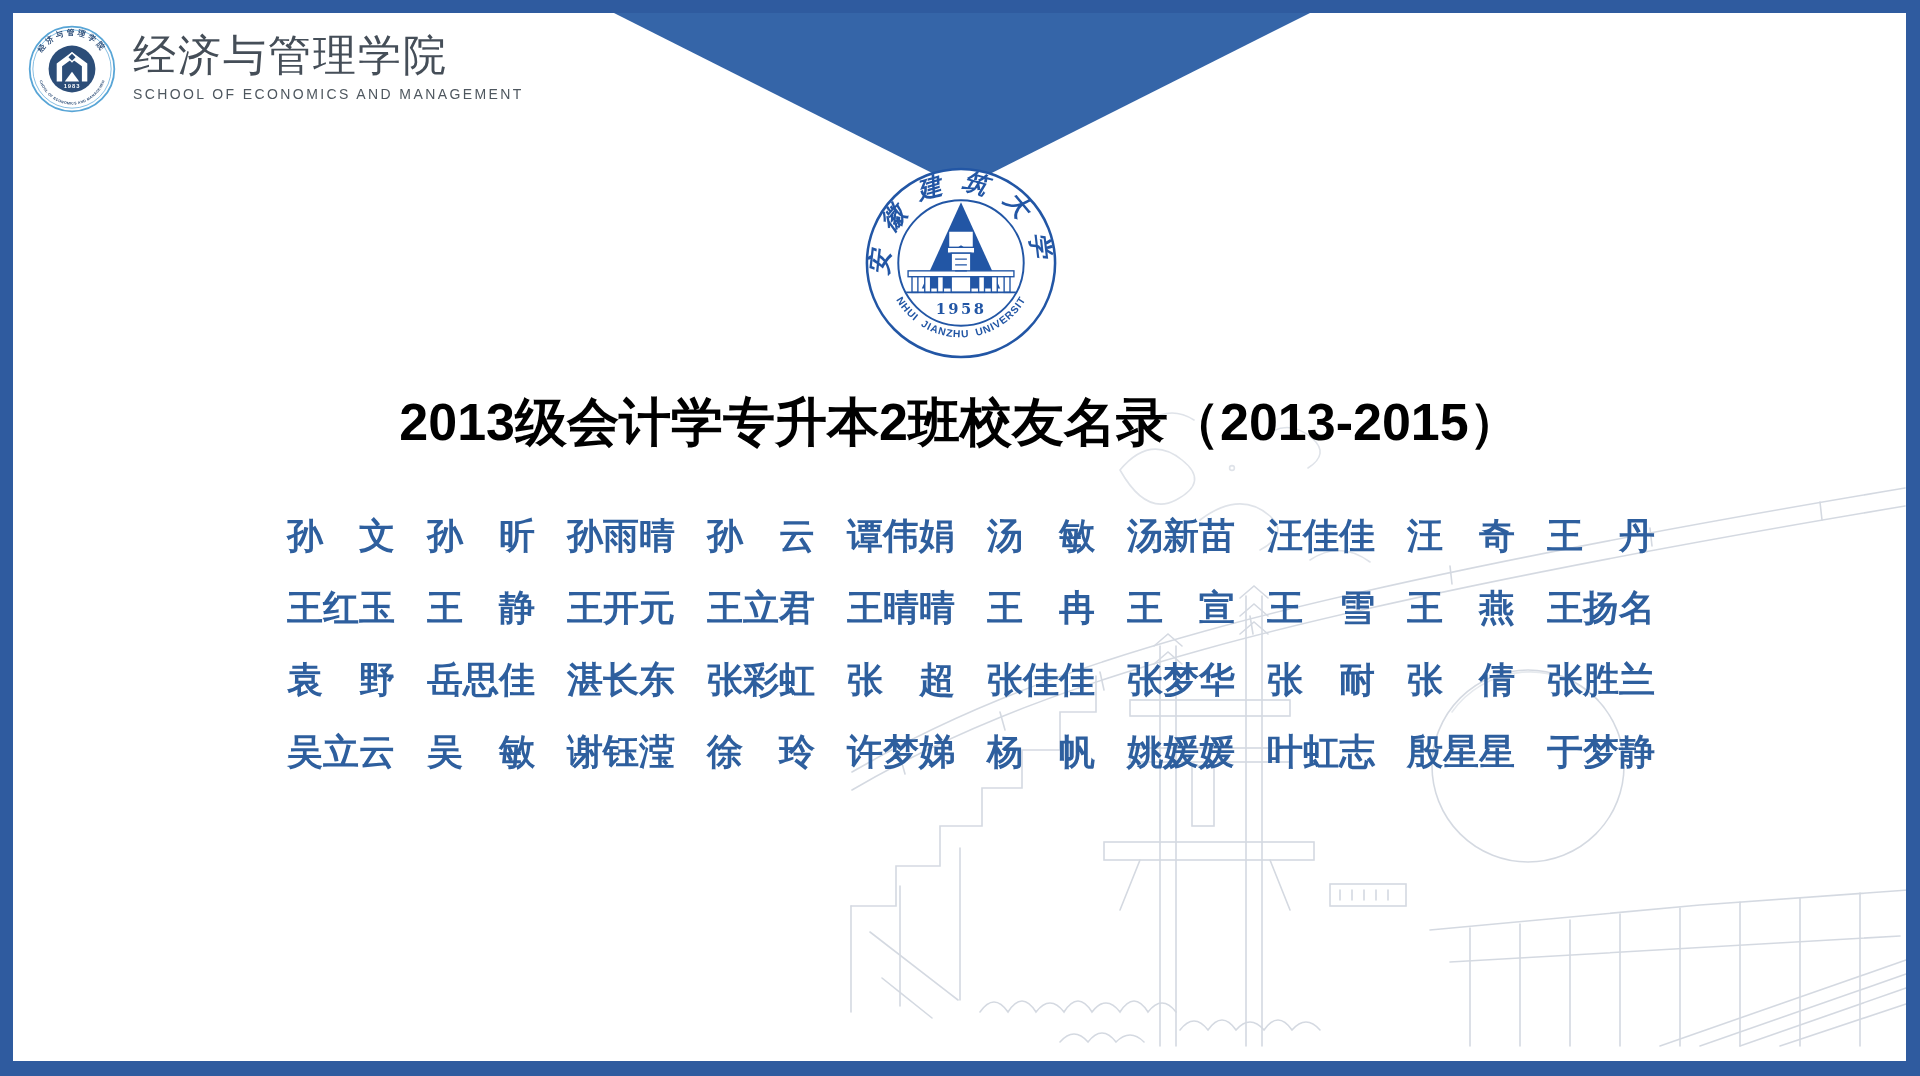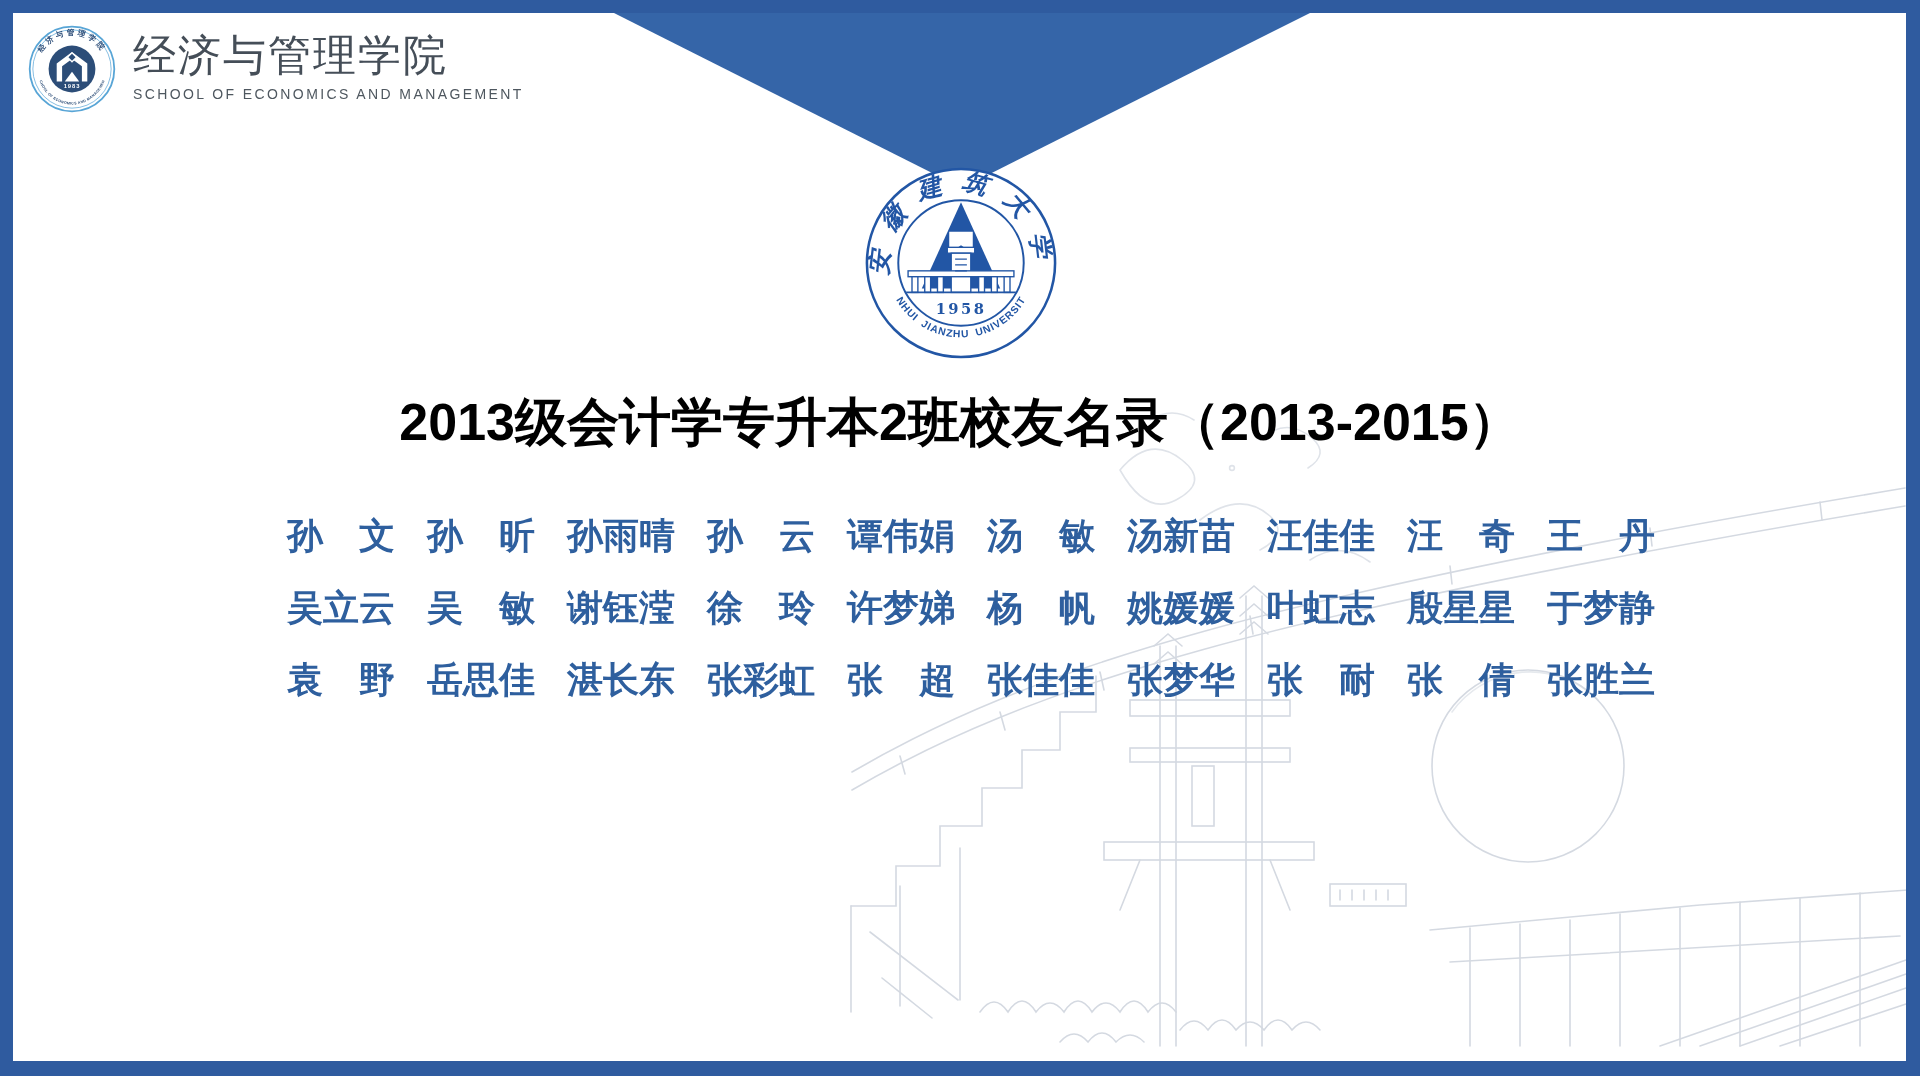--- a/index.html
+++ b/index.html
@@ -165,36 +165,48 @@
     <span class="nm">孙雨晴</span>
     <span class="nm">孙　云</span>
     <span class="nm">谭伟娟</span>
     <span class="nm">汤　敏</span>
     <span class="nm">汤新苗</span>
     <span class="nm">汪佳佳</span>
     <span class="nm">汪　奇</span>
     <span class="nm">王　丹</span>
   </div>
   <div class="roster-row">
+    <span class="nm">王红玉</span>
+    <span class="nm">王　静</span>
+    <span class="nm">王开元</span>
+    <span class="nm">王立君</span>
+    <span class="nm">王晴晴</span>
+    <span class="nm">王　冉</span>
+    <span class="nm">王　宣</span>
+    <span class="nm">王　雪</span>
+    <span class="nm">王　燕</span>
+    <span class="nm">王扬名</span>
+  </div>
+  <div class="roster-row">
+    <span class="nm">袁　野</span>
+    <span class="nm">岳思佳</span>
+    <span class="nm">湛长东</span>
+    <span class="nm">张彩虹</span>
+    <span class="nm">张　超</span>
+    <span class="nm">张佳佳</span>
+    <span class="nm">张梦华</span>
+    <span class="nm">张　耐</span>
+    <span class="nm">张　倩</span>
+    <span class="nm">张胜兰</span>
+  </div>
+  <div class="roster-row">
     <span class="nm">吴立云</span>
     <span class="nm">吴　敏</span>
     <span class="nm">谢钰滢</span>
     <span class="nm">徐　玲</span>
     <span class="nm">许梦娣</span>
     <span class="nm">杨　帆</span>
     <span class="nm">姚媛媛</span>
     <span class="nm">叶虹志</span>
     <span class="nm">殷星星</span>
     <span class="nm">于梦静</span>
   </div>
-  <div class="roster-row">
-    <span class="nm">袁　野</span>
-    <span class="nm">岳思佳</span>
-    <span class="nm">湛长东</span>
-    <span class="nm">张彩虹</span>
-    <span class="nm">张　超</span>
-    <span class="nm">张佳佳</span>
-    <span class="nm">张梦华</span>
-    <span class="nm">张　耐</span>
-    <span class="nm">张　倩</span>
-    <span class="nm">张胜兰</span>
-  </div>
 </div>
 
 </body></html>

